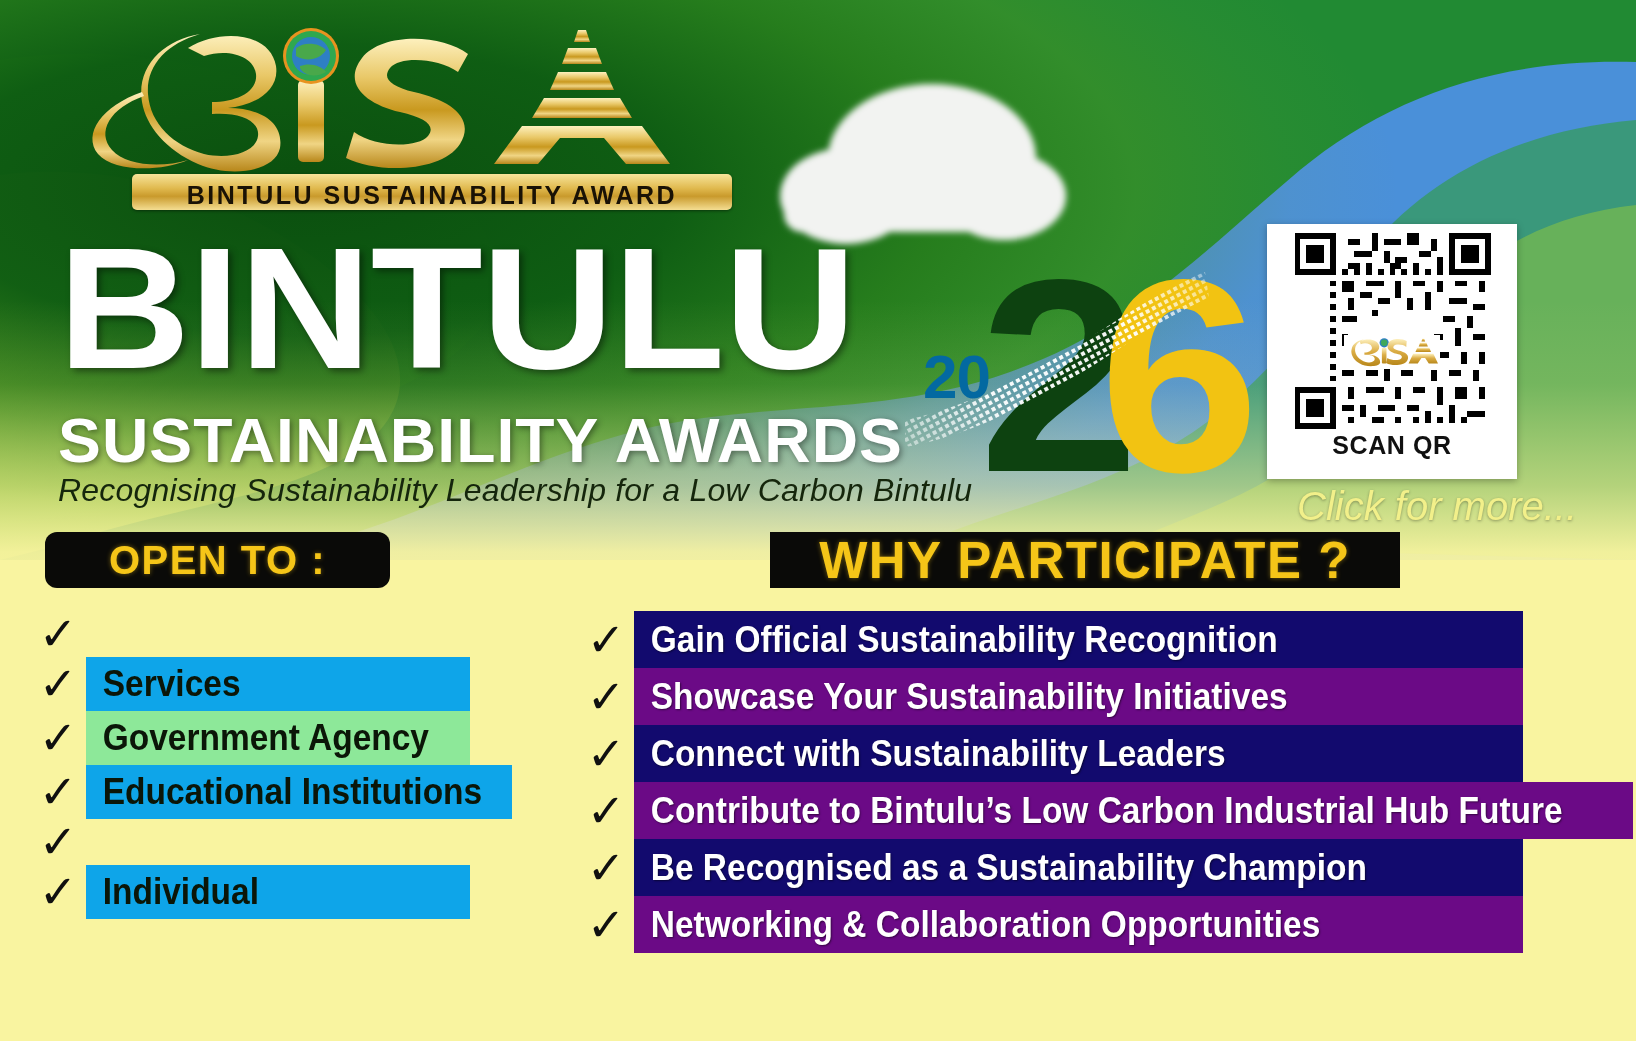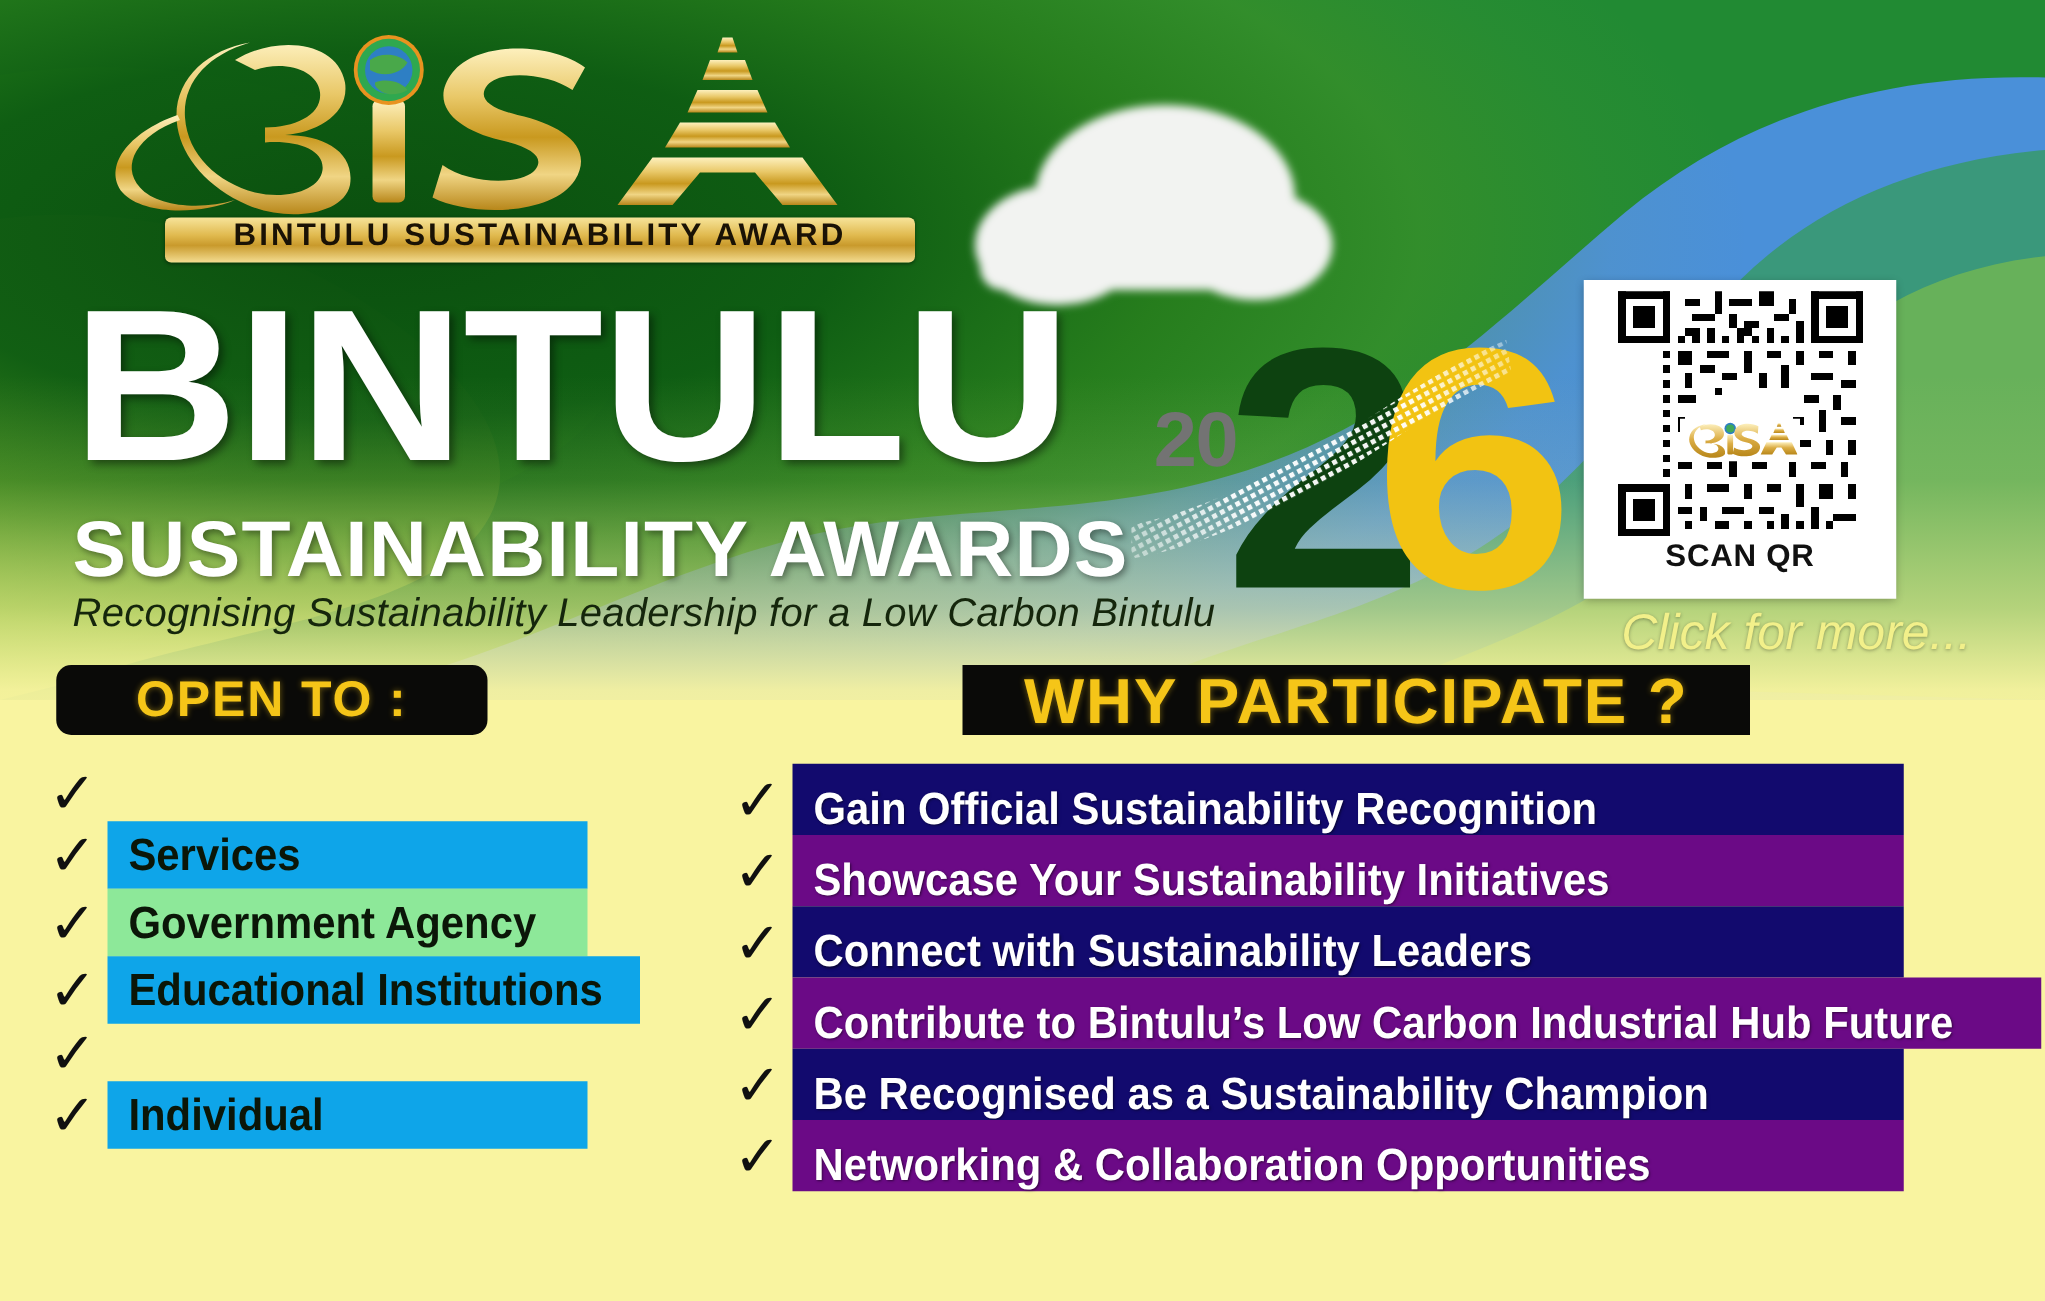--- a/index.html
+++ b/index.html
@@ -40,21 +40,21 @@
   .cloud{ position:absolute; left:742px; top:72px; width:340px; height:200px; }
 
   
   .logo-wrap{ position:absolute; left:70px; top:22px; width:610px; height:195px; }
   .logo-mark{ position:absolute; left:0; top:0; width:610px; height:150px; }
   .logo-bar{
     position:absolute; left:62px; top:152px;
     width:600px; height:36px; border-radius:5px;
     background:linear-gradient(to bottom,#f7e49a 0%,#e0b94e 40%,#c99a2c 62%,#f4dd92 100%);
     box-shadow:0 1px 3px rgba(0,0,0,.45);
-    display:flex; align-items:flex-start; justify-content:center;
+    display:flex; align-items:flex-end; justify-content:center;
   }
   .logo-bar span{
     font-family:"Liberation Sans", sans-serif;
     font-weight:bold; font-size:25px; letter-spacing:2.5px;
     color:#1a1205;
   }
 
   
   .title-bintulu{
     position:absolute; left:58px; top:228px;
@@ -76,22 +76,22 @@
   .title-tag{
     position:absolute; left:58px; top:472px;
     font-family:"Liberation Sans", sans-serif;
     font-style:italic; font-size:32px; letter-spacing:.2px;
     color:#15260c;
   }
 
   
   .year-wrap{ position:absolute; left:905px; top:232px; width:310px; height:290px; }
   .year-20{
-    position:absolute; left:18px; top:85px;
-    font-weight:bold; font-size:62px; color:#737373;
+    position:absolute; left:18px; top:109px;
+    font-weight:bold; font-size:62px; color:#0369a1;
     letter-spacing:-1px;
   }
   .year-2{
     position:absolute; left:74px; top:6px;
     font-weight:bold; font-size:275px; line-height:1;
     color:#0d4210;
     transform:scaleX(1.05); transform-origin:left top;
   }
   .year-6{
     position:absolute; left:194px; top:6px;
@@ -171,21 +171,21 @@
     font-weight:bold;
     padding-left:18px;
     transform:scaleX(.93); transform-origin:left center;
     white-space:nowrap;
   }
 
   .list-open .row .bar span{ font-size:36px; color:#0b1608; }
   .list-open .row.alt-a .bar{ background:#8de899; }
   .list-open .row.alt-b .bar{ background:#0ea5e9; }
 
-  .list-why .row .bar{ height:57px;align-items:flex-end; }
+  .list-why .row .bar{ height:57px; }
   .list-why .row .bar span{
     font-size:36px; color:#ffffff;
     text-shadow:1px 1px 2px rgba(0,0,0,.5);
   }
   .list-why .row.alt-a .bar{ background:#120a6e; }
   .list-why .row.alt-b .bar{ background:#6b0a86; }
 </style>
 </head>
 <body>
 

